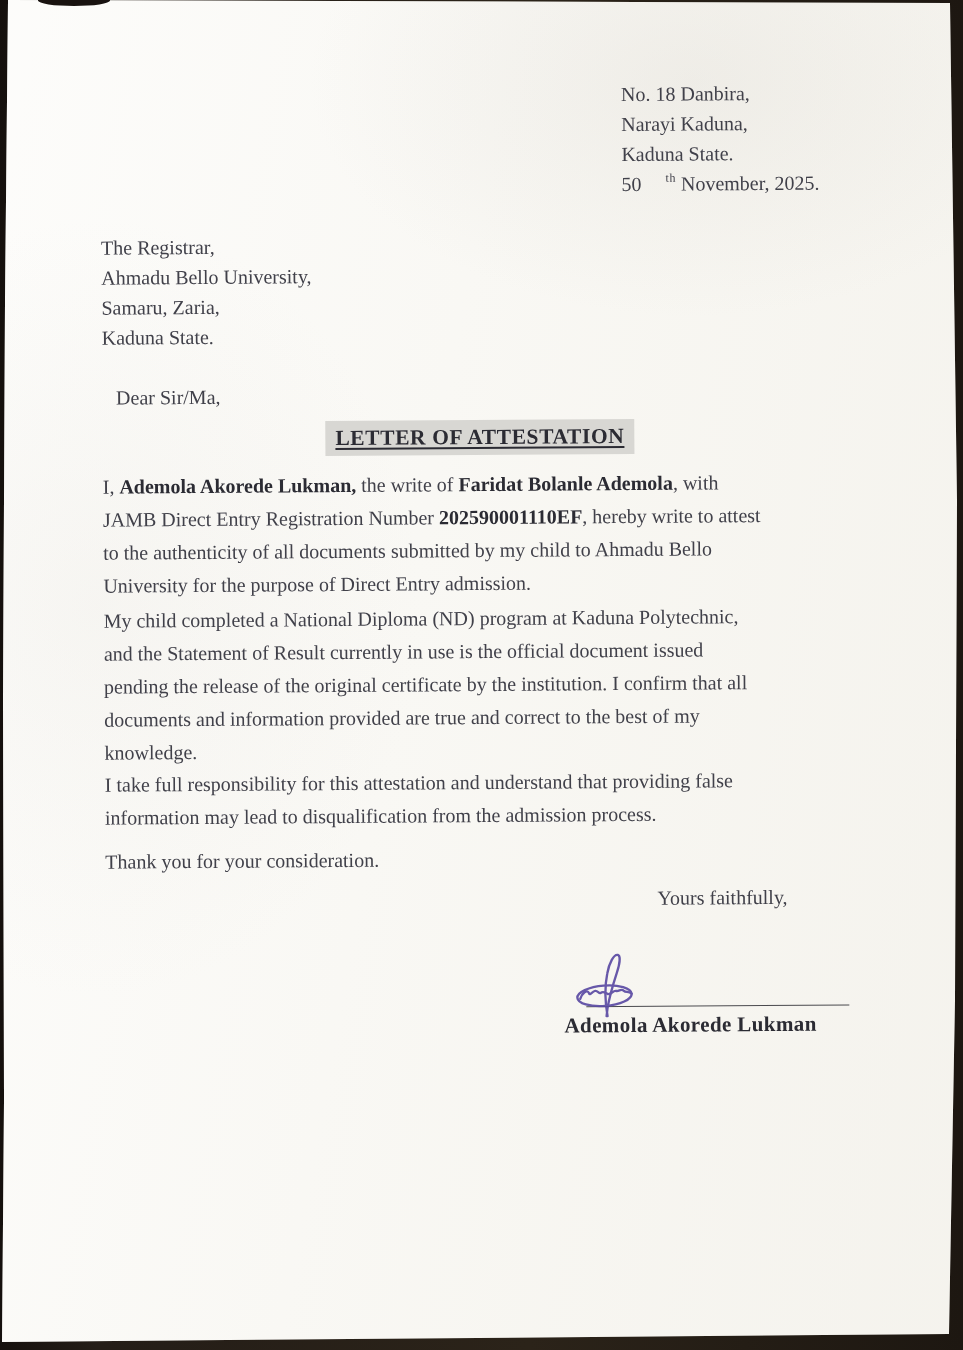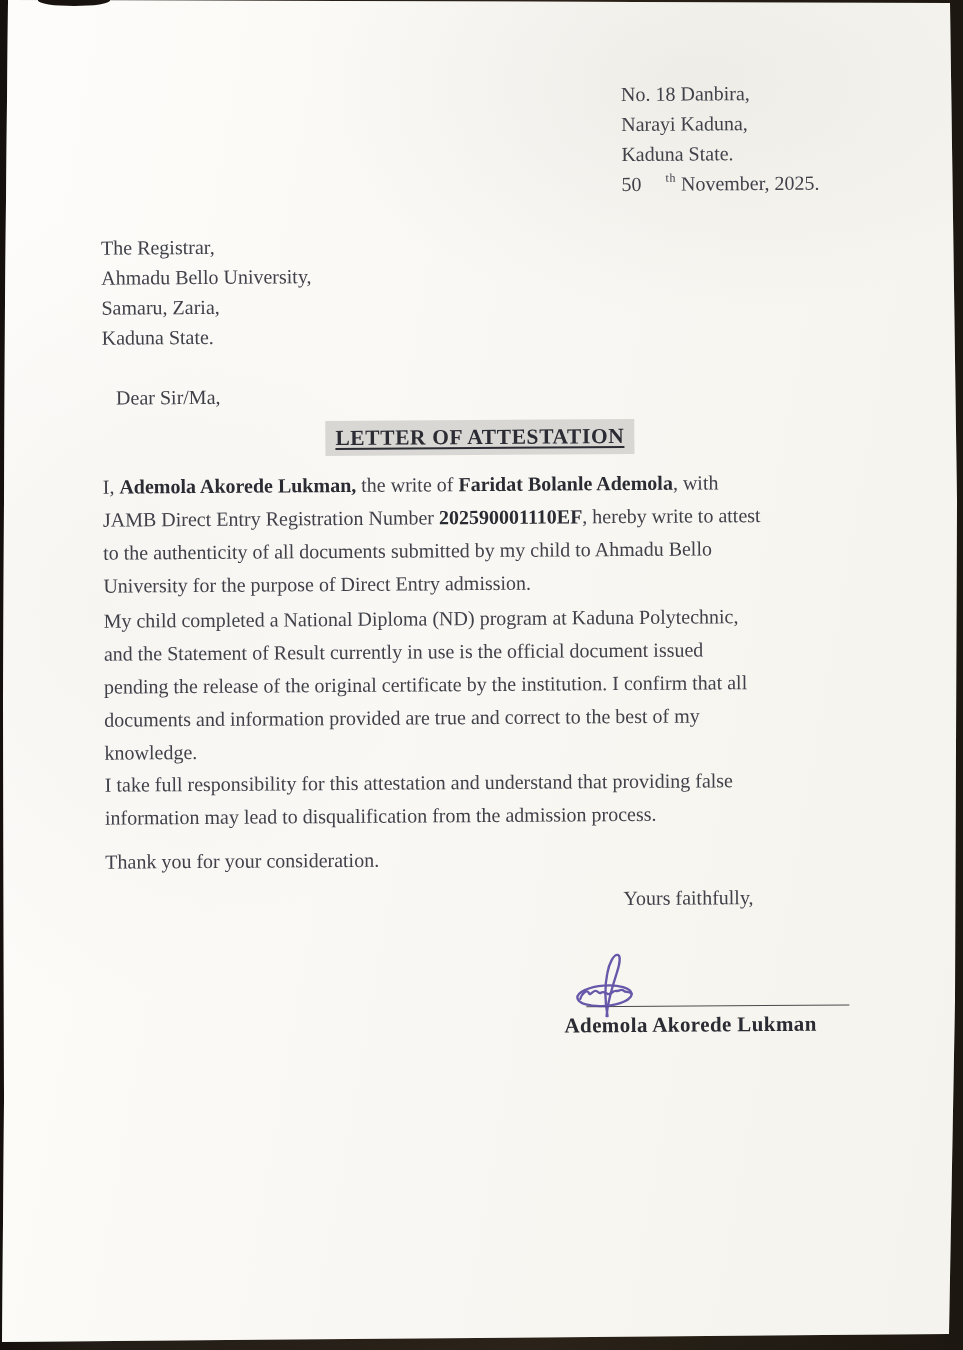--- a/index.html
+++ b/index.html
@@ -59,21 +59,21 @@
   }
   .para{
     left:104px;width:780px;white-space:pre-wrap;
     font-size:20px;line-height:33px;
   }
   .p1{top:468px;}
   .p2{top:602px;}
   .p3{top:766px;}
   .p4{top:843px;}
   .para .b{font-weight:700;color:var(--ink-bold);}
-  .closing{left:622px;top:884px;text-align:right;}
+  .closing{left:656px;top:884px;text-align:right;}
   .sig-area{left:0;top:0;width:963px;height:1100px;pointer-events:none;}
   .sig-line{
     position:absolute;left:584px;top:1007px;width:263px;height:0;
     border-top:1.8px solid var(--line);
   }
   .signature-svg{position:absolute;left:569px;top:951px;z-index:3;}
   .signatory{
     position:absolute;left:562px;top:1011px;
     font-weight:700;font-size:21px;letter-spacing:.4px;color:var(--ink-bold);
     white-space:nowrap;

